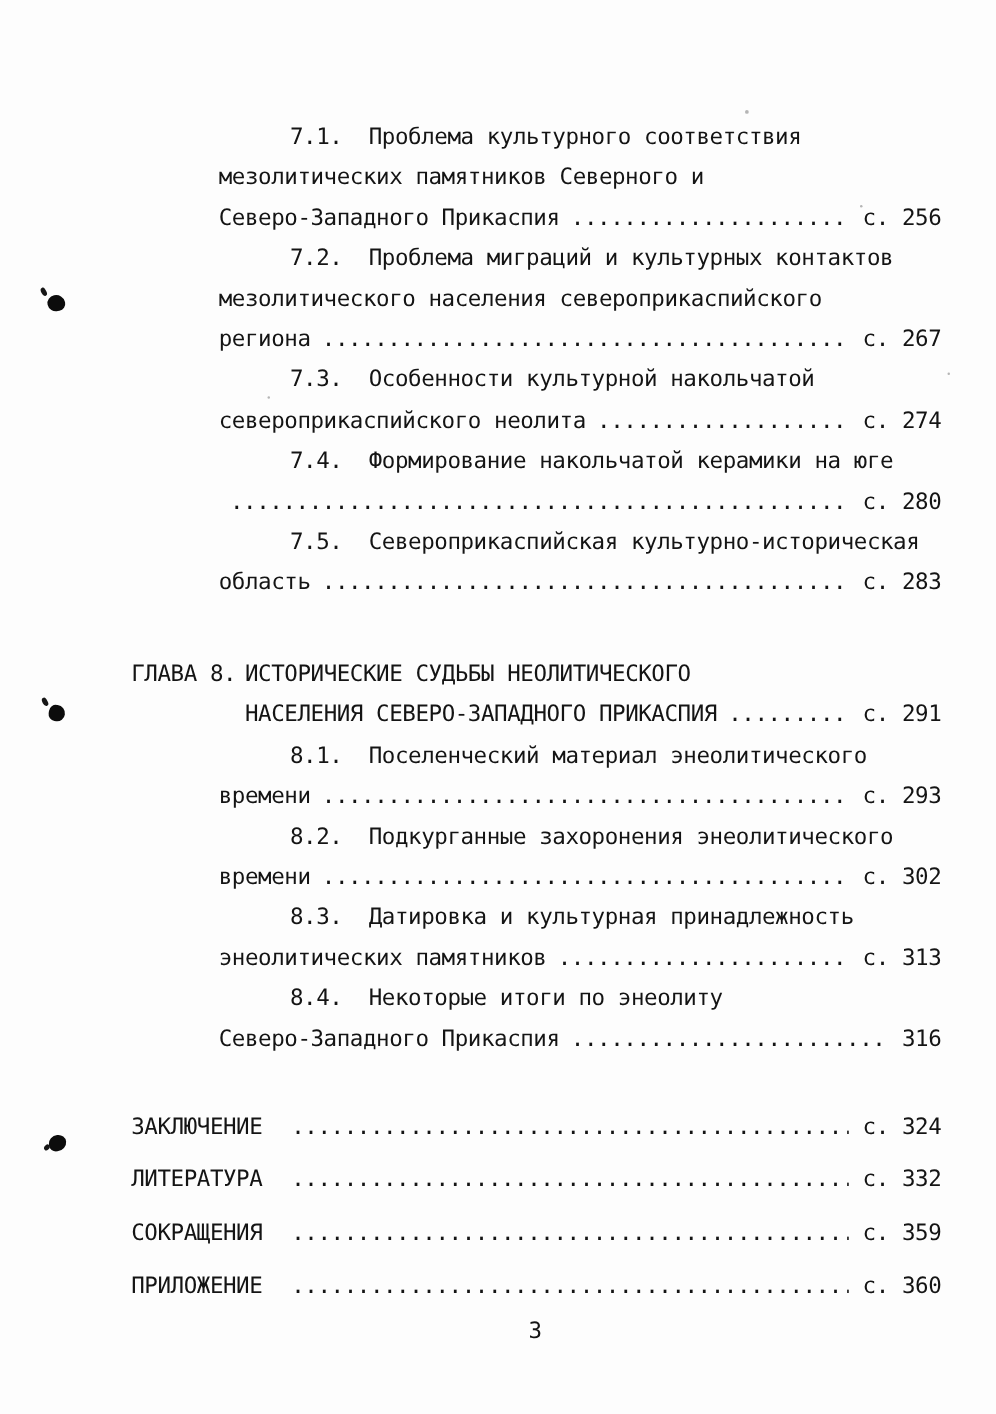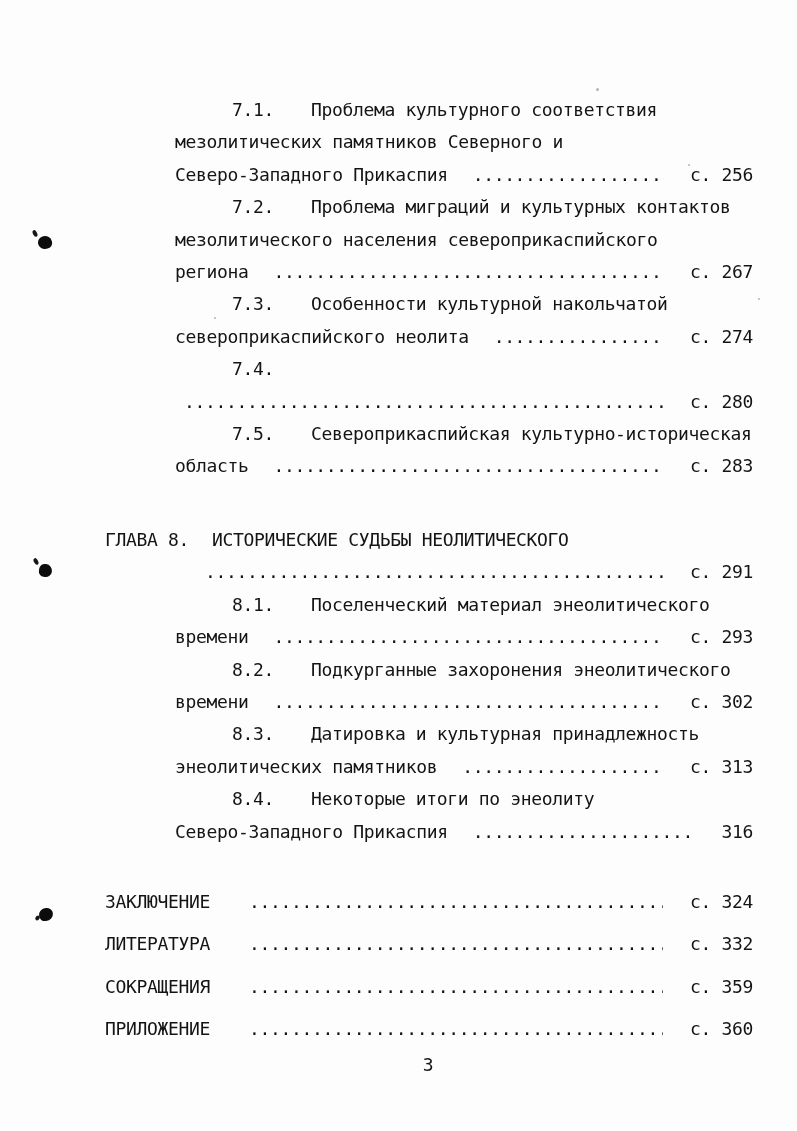--- a/index.html
+++ b/index.html
@@ -6,21 +6,21 @@
   body{
     width:797px;height:1131px;position:relative;overflow:hidden;
     background:#fdfdfd;
     font-family:"DejaVu Sans Mono","Liberation Mono",monospace;
     font-size:18px;letter-spacing:-0.35px;color:#141414;
   }
   .block{position:absolute;left:105px;right:44px;}
   .sec7{top:94px;}
   .sec8{top:524px;}
   .back{top:876px;}
-  .row{display:flex;align-items:baseline;line-height:32.4px;white-space:pre;gap:16px;}
+  .row{display:flex;align-items:baseline;line-height:32.4px;white-space:pre;}
   .ind-num{margin-left:127px;}
   .ind-cont{margin-left:70px;}
   .ind-chapcont{margin-left:91px;}
   .num{flex:0 0 63px;}
   .chapnum{flex:0 0 91px;}
   .lbl{flex:0 0 128px;margin-top:10px;}
   .t{flex:0 0 auto;}
   .leader{flex:1 1 0;overflow:hidden;white-space:pre;margin-left:9px;}
   .lbl + .leader{margin-left:0;}
   .pg{flex:0 0 auto;padding-left:11px;}
@@ -87,40 +87,40 @@
   </div>
 
   <div class="row ind-num">
     <span class="num">7.3.</span><span class="t">Особенности культурной накольчатой</span>
   </div>
   <div class="row ind-cont">
     <span class="t">североприкаспийского неолита</span><span class="leader">......................................................................</span><span class="pg">с. 274</span>
   </div>
 
   <div class="row ind-num">
-    <span class="num">7.4.</span>
+    <span class="num">7.4.</span><span class="t">Формирование накольчатой керамики на юге</span>
   </div>
   <div class="row ind-cont">
     <span class="leader">......................................................................</span><span class="pg">с. 280</span>
   </div>
 
   <div class="row ind-num">
     <span class="num">7.5.</span><span class="t">Североприкаспийская культурно-историческая</span>
   </div>
   <div class="row ind-cont">
     <span class="t">область</span><span class="leader">......................................................................</span><span class="pg">с. 283</span>
   </div>
 </div>
 
 <div class="block sec8">
   <div class="row">
     <span class="chapnum">ГЛАВА 8.</span><span class="t">ИСТОРИЧЕСКИЕ СУДЬБЫ НЕОЛИТИЧЕСКОГО</span>
   </div>
   <div class="row ind-chapcont">
-    <span class="leader">......................................................................</span><span class="pg">с. 291</span>
+    <span class="t">НАСЕЛЕНИЯ СЕВЕРО-ЗАПАДНОГО ПРИКАСПИЯ</span><span class="leader">......................................................................</span><span class="pg">с. 291</span>
   </div>
 
   <div class="row ind-num">
     <span class="num">8.1.</span><span class="t">Поселенческий материал энеолитического</span>
   </div>
   <div class="row ind-cont">
     <span class="t">времени</span><span class="leader">......................................................................</span><span class="pg">с. 293</span>
   </div>
 
   <div class="row ind-num">

